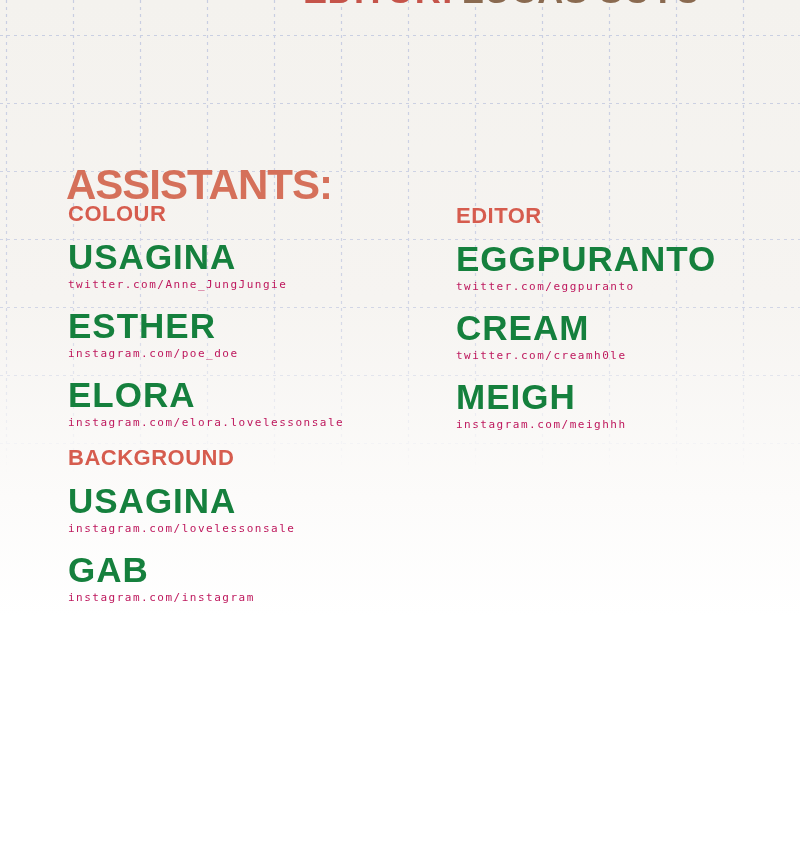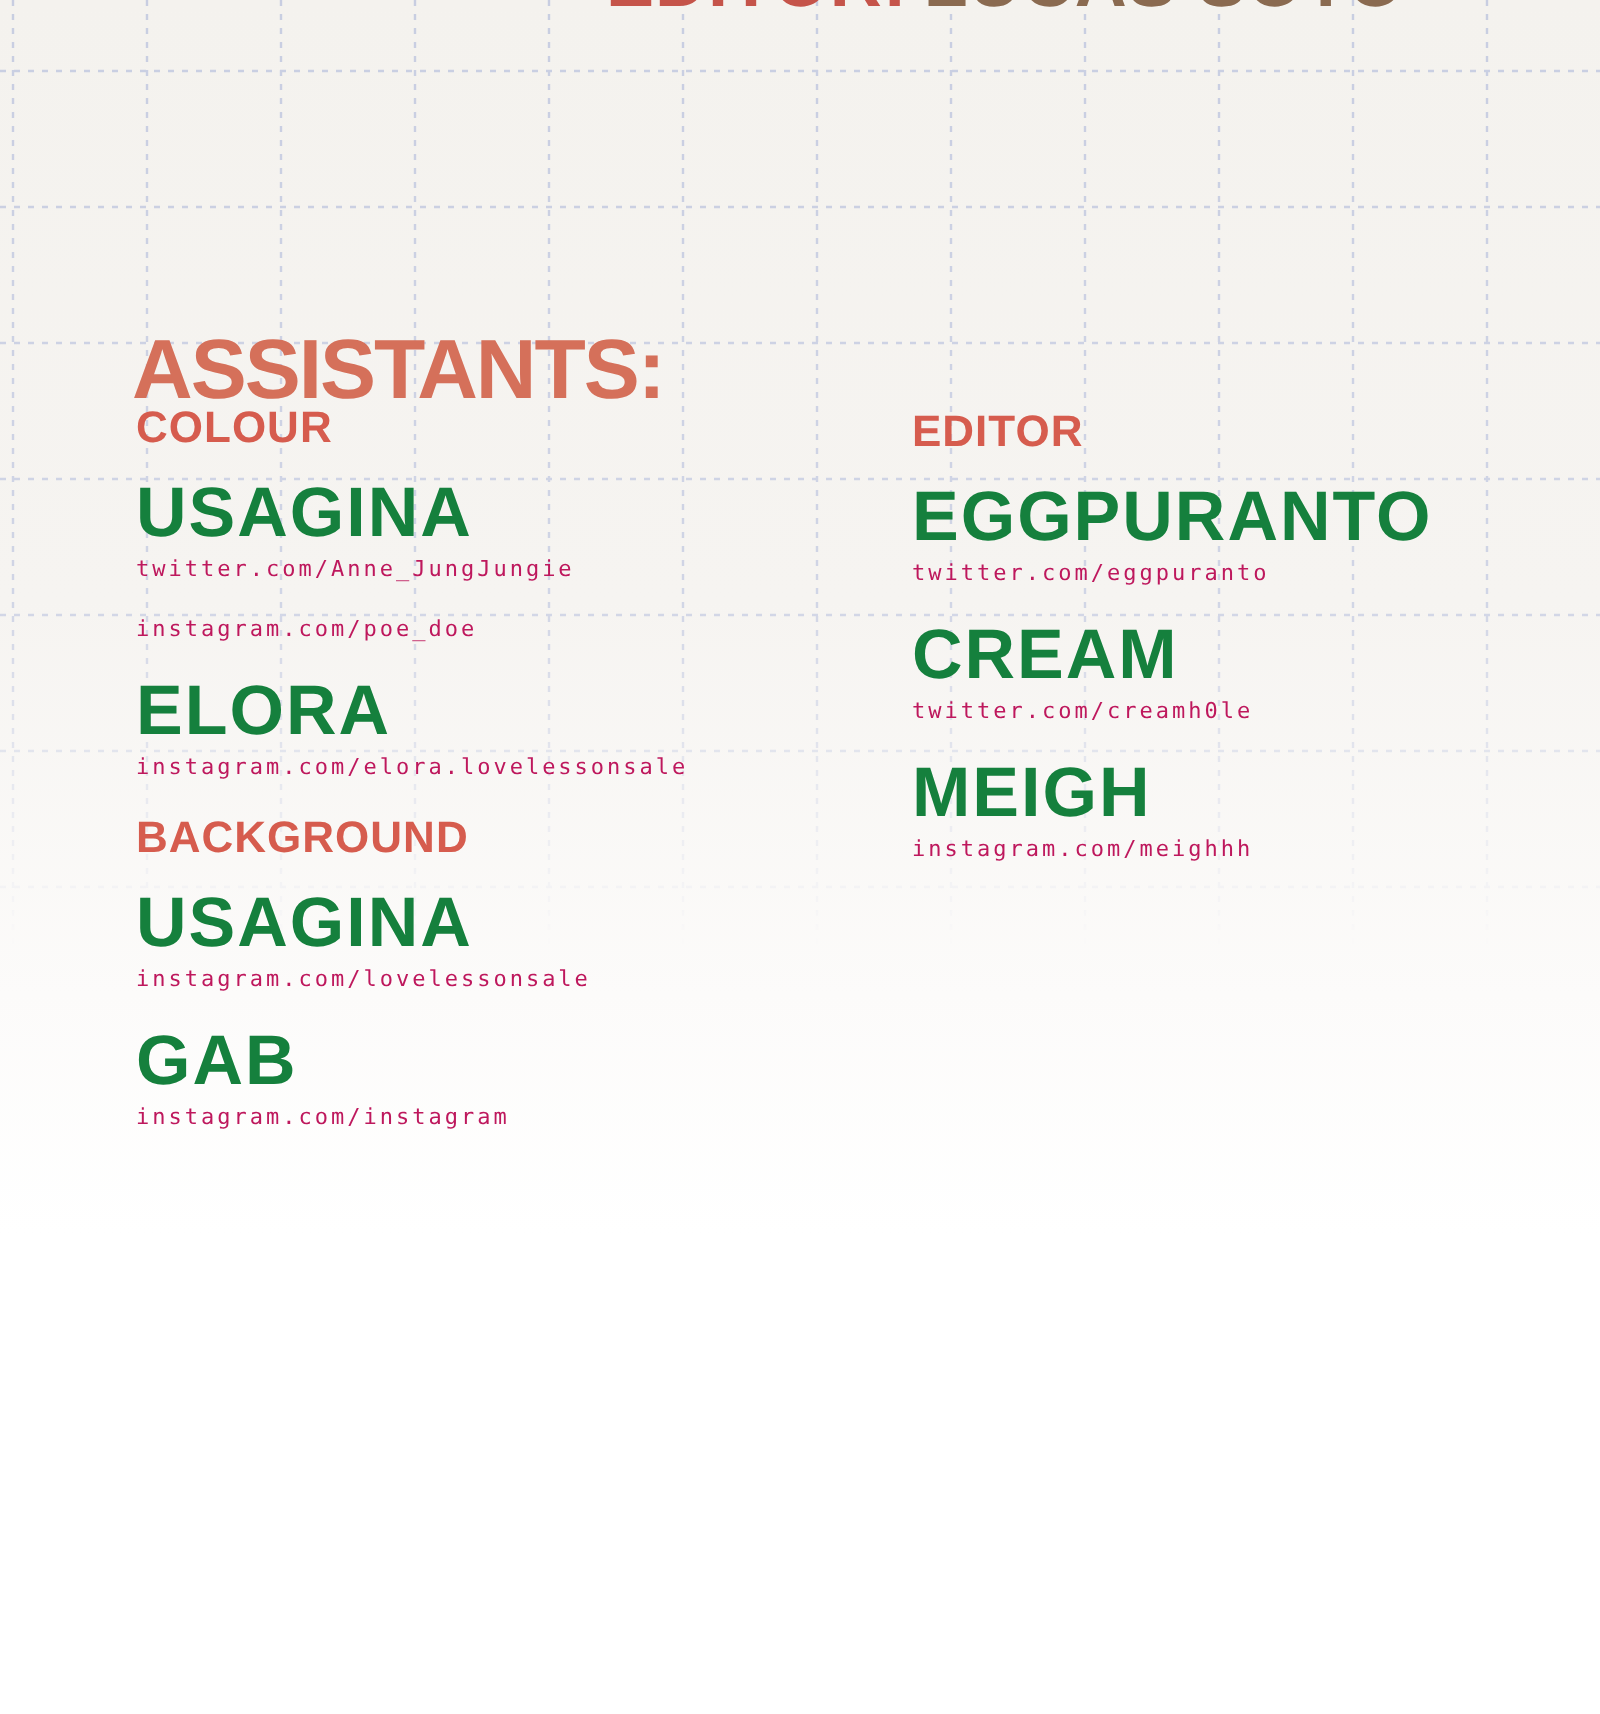--- a/index.html
+++ b/index.html
@@ -97,20 +97,21 @@
 
 <div class="col col-left">
 
   <div class="section">
     <h2 class="section-label">COLOUR</h2>
     <div class="entry">
       <div class="entry-name">USAGINA</div>
       <div class="entry-handle">twitter.com/Anne_JungJungie</div>
     </div>
     <div class="entry">
+      <div class="entry-name">ESTHER</div>
       <div class="entry-handle">instagram.com/poe_doe</div>
     </div>
     <div class="entry">
       <div class="entry-name">ELORA</div>
       <div class="entry-handle">instagram.com/elora.lovelessonsale</div>
     </div>
   </div>
 
   <div class="section">
     <h2 class="section-label">BACKGROUND</h2>

